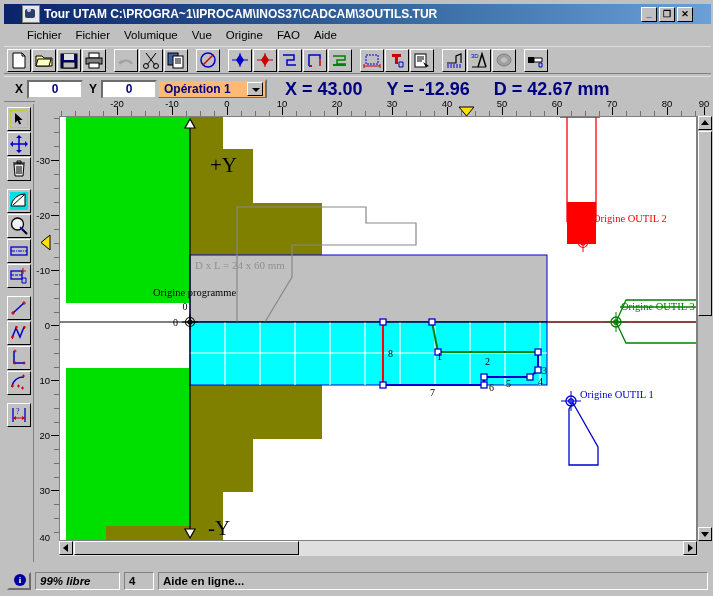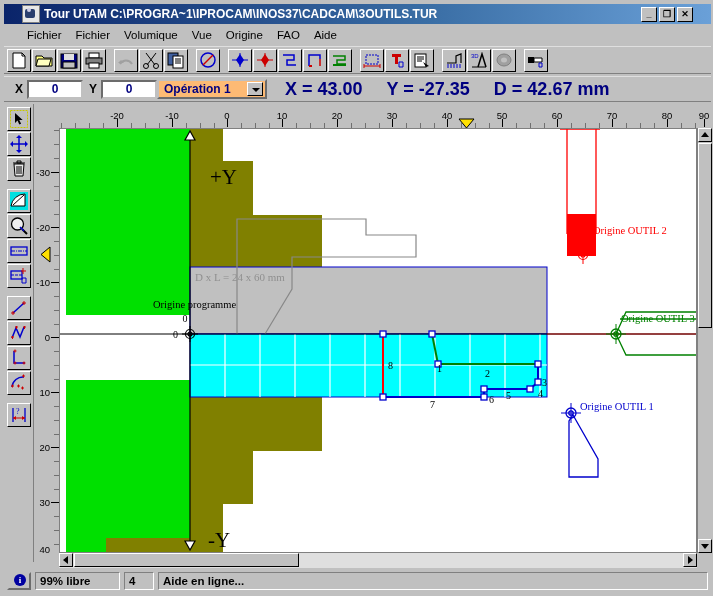--- a/index.html
+++ b/index.html
@@ -73,21 +73,21 @@
     background:#c0c0c0;border-right:1px solid #808080;box-sizing:border-box;
     padding-top:3px;}
   .vbtn{width:24px;height:24px;margin:0 auto 1px auto;background:#c0c0c0;
     border-top:1px solid #fff;border-left:1px solid #fff;
     border-right:1px solid #000;border-bottom:1px solid #000;
     box-sizing:border-box;position:relative;}
   .vgap{height:7px;}
   .vbtn svg{position:absolute;left:2px;top:2px;}
 
   
-  .canvas-wrap{position:absolute;left:33px;top:108px;width:676px;height:458px;}
+  .canvas-wrap{position:absolute;left:33px;top:96px;width:676px;height:458px;}
   .hruler{position:absolute;left:24px;top:0;width:652px;height:18px;background:#c0c0c0;}
   .vruler{position:absolute;left:0;top:18px;width:24px;height:425px;background:#c0c0c0;}
   .corner{position:absolute;left:0;top:0;width:24px;height:18px;background:#c0c0c0;}
   .draw{position:absolute;left:24px;top:18px;width:638px;height:425px;
     background:#fff;border:1px solid #808080;box-sizing:border-box;overflow:hidden;}
 
   
   .vscroll{position:absolute;right:0;top:18px;width:14px;height:425px;background:#c0c0c0;
     border-left:1px solid #808080;box-sizing:border-box;}
   .hscroll{position:absolute;left:24px;bottom:0;width:638px;height:15px;background:#dfdfdf;}
@@ -103,21 +103,21 @@
     background:#c0c0c0;display:flex;align-items:center;padding:2px 3px;box-sizing:border-box;}
   .sb-info{width:24px;height:18px;background:#c0c0c0;border:2px outset #c0c0c0;
     box-sizing:border-box;position:relative;flex:0 0 auto;}
   .sb-info::after{content:"i";position:absolute;left:5px;top:0px;width:12px;height:12px;
     background:#0000a0;color:#fff;border-radius:50%;font-weight:bold;font-size:9px;
     text-align:center;line-height:12px;font-family:"Liberation Serif",serif;}
   .sb-panel{height:18px;border:1px solid #808080;border-right-color:#fff;
     border-bottom-color:#fff;box-sizing:border-box;margin-left:4px;
     font-size:11.5px;font-weight:bold;color:#000;padding-left:4px;line-height:16px;
     white-space:nowrap;flex:0 0 auto;}
-  .sb-p1{width:85px;}
+  .sb-p1{width:85px;font-style:italic;}
   .sb-p2{width:30px;}
   .sb-p3{flex:1 1 auto;}
 </style>
 </head>
 <body>
 
 <div class="app">
 
   <div class="titlebar">
     <div class="title-icon"></div>
@@ -282,21 +282,21 @@
     <div class="xy-field">0</div>
     <div class="xy-label">Y</div>
     <div class="xy-field">0</div>
     <div class="op-combo">
       <span>Opération 1</span>
       <div class="op-arrow"></div>
     </div>
     <div style="width:18px"></div>
     <div class="coord">X = 43.00</div>
     <div style="width:24px"></div>
-    <div class="coord">Y = -27.35</div>
+    <div class="coord">Y = -12.96</div>
     <div style="width:24px"></div>
     <div class="coord">D = 42.67 mm</div>
   </div>
 
   <div class="vtool">
     <div class="vbtn">
       <svg width="18" height="18" viewBox="0 0 18 18">
           <rect x="0.5" y="0.5" width="17" height="17" fill="none" stroke="#c8c800" stroke-dasharray="2,1"></rect>
           <path d="M5 3l0 10 2.5-2.5 1.8 4 1.8-0.8-1.8-3.8 3.4 0z" fill="#000"></path>
         </svg>

